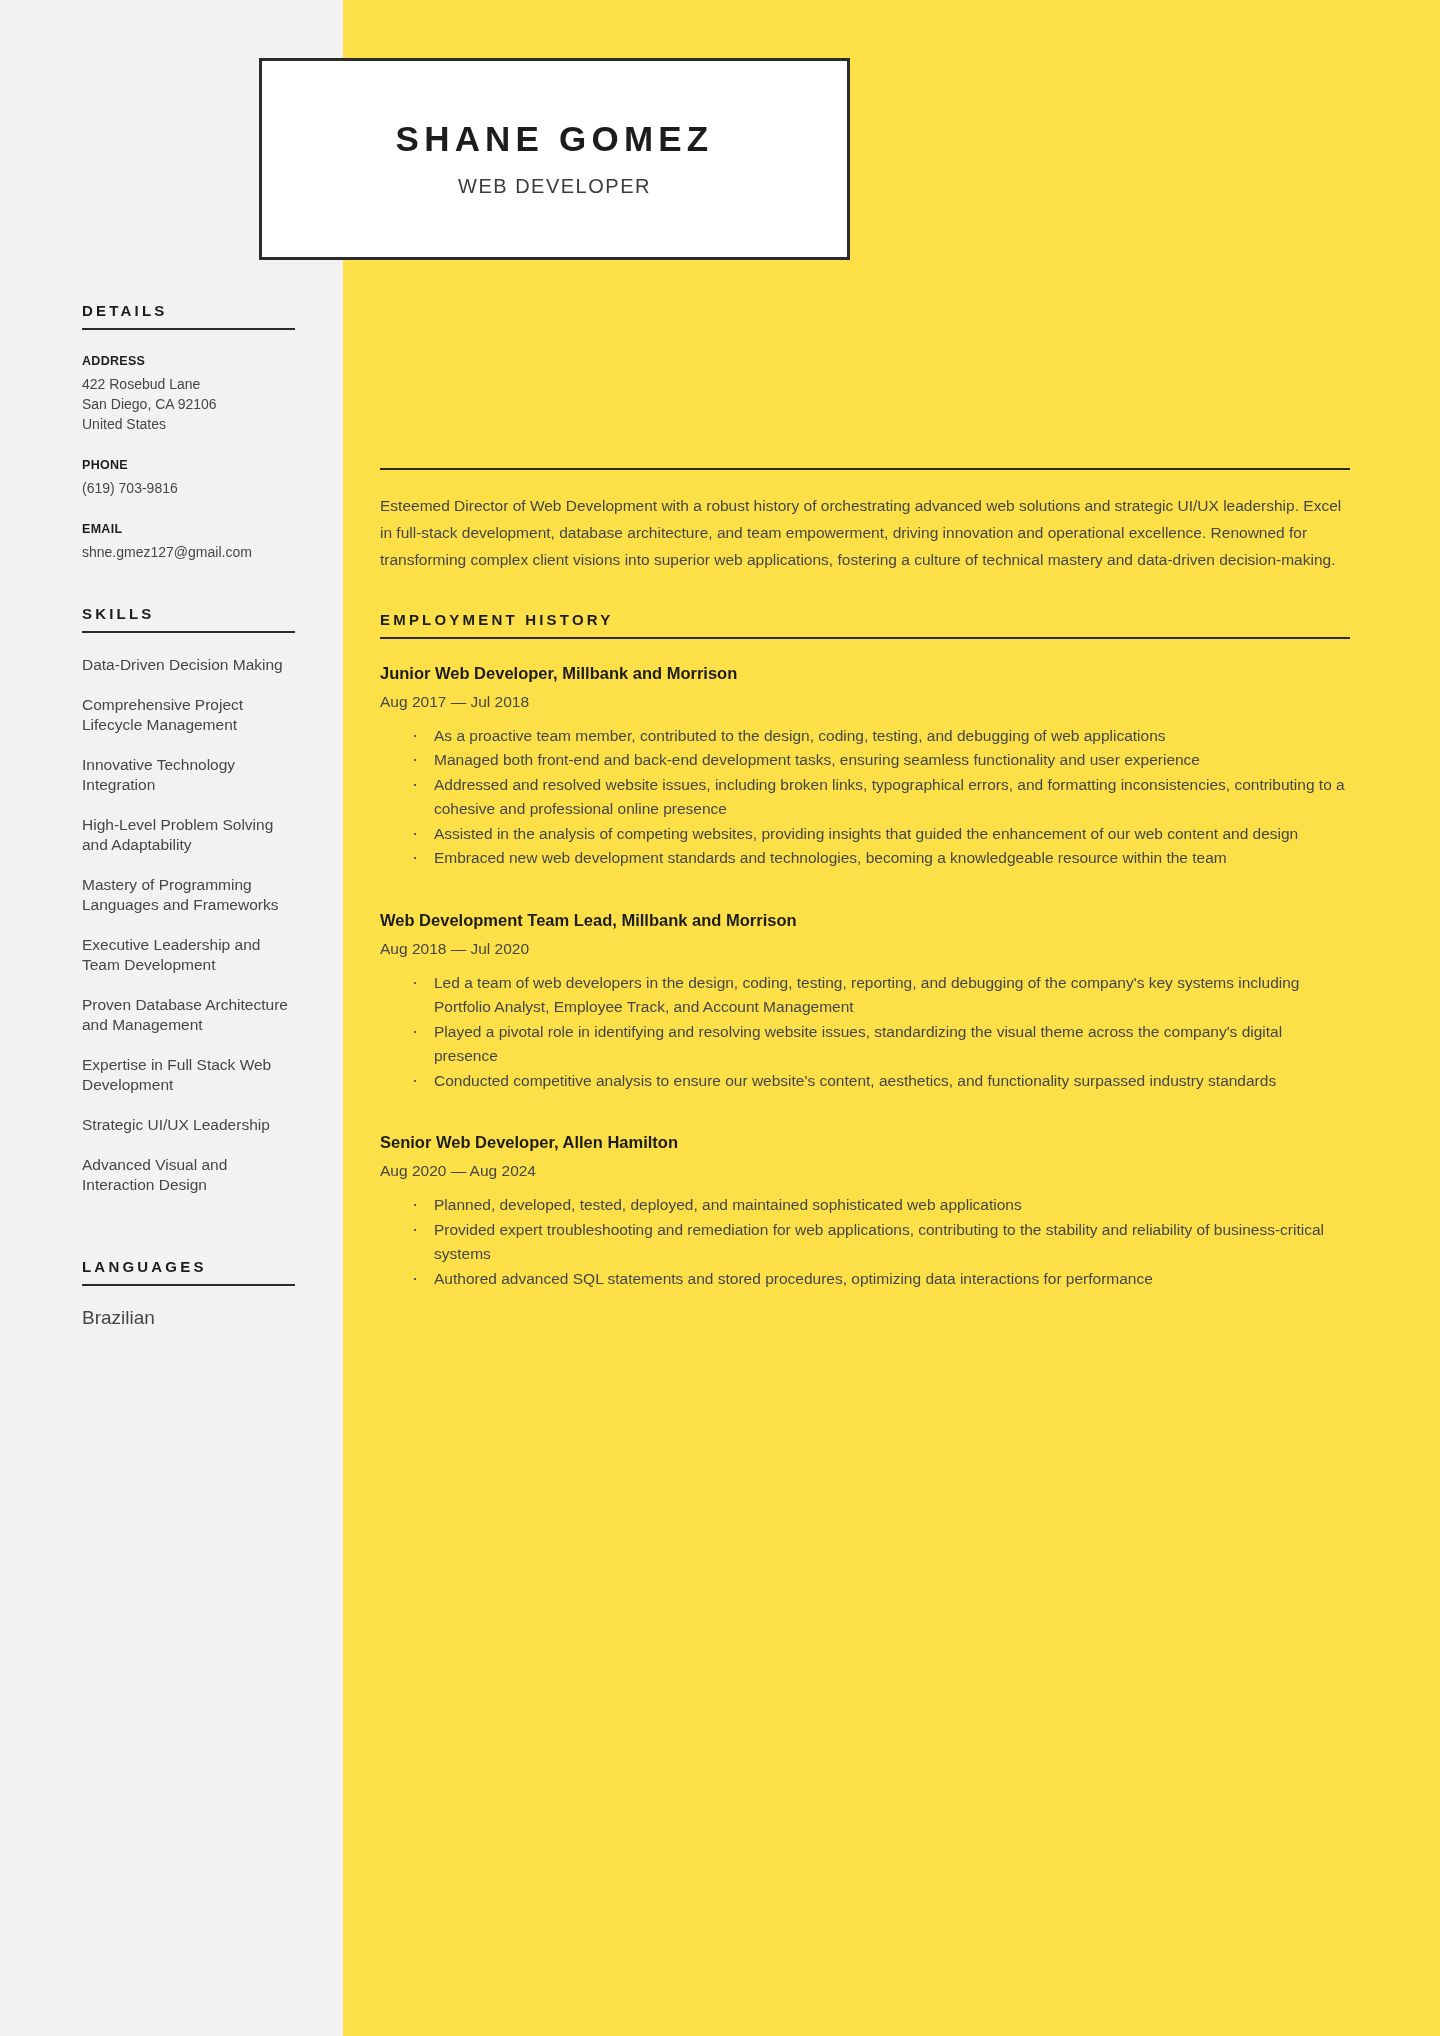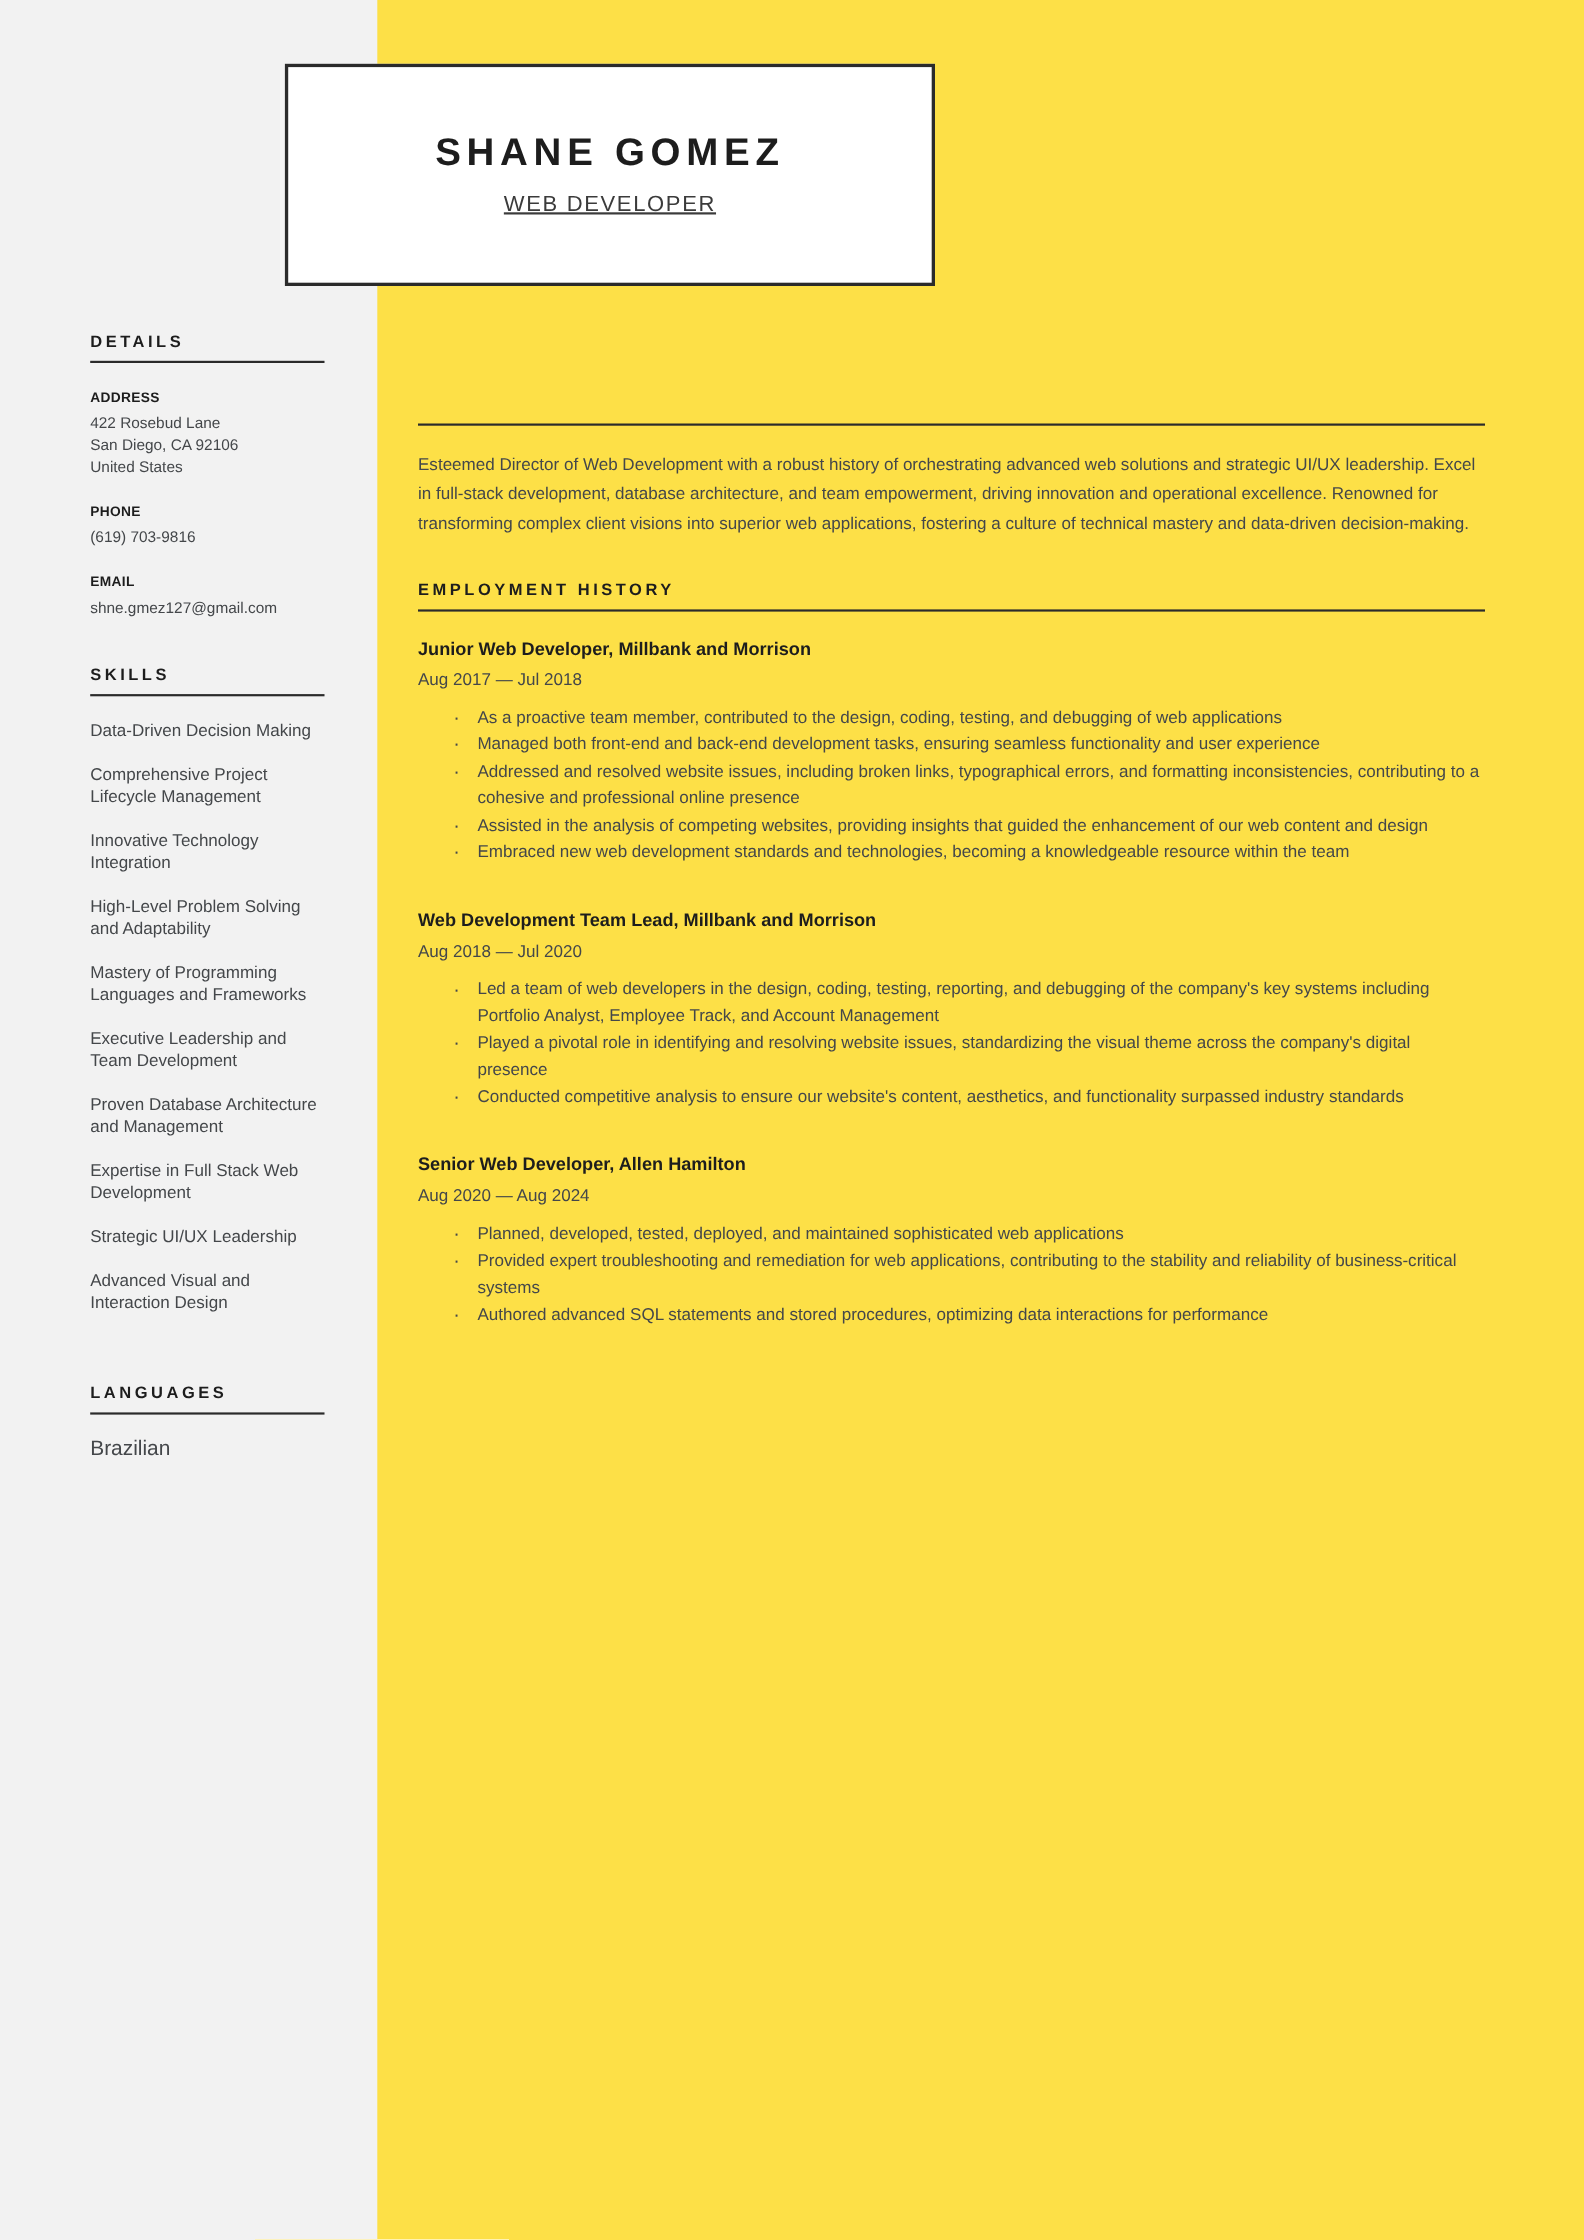--- a/index.html
+++ b/index.html
@@ -58,27 +58,26 @@
     text-align: center;
     line-height: 1.1;
   }
   .job-title {
     margin-top: 17px;
     font-size: 20px;
     letter-spacing: 1.5px;
     color: #3b3b3b;
     font-weight: 400;
     text-align: right;
-    text-decoration: underline;
   }
 
   
   .body-cols {
     display: flex;
-    align-items: center;
+    align-items: flex-end;
     padding-top: 42px;
   }
   .col-left {
     width: 343px;
     flex: 0 0 343px;
     padding-left: 82px;
     padding-right: 48px;
   }
   .col-right {
     flex: 1 1 auto;

